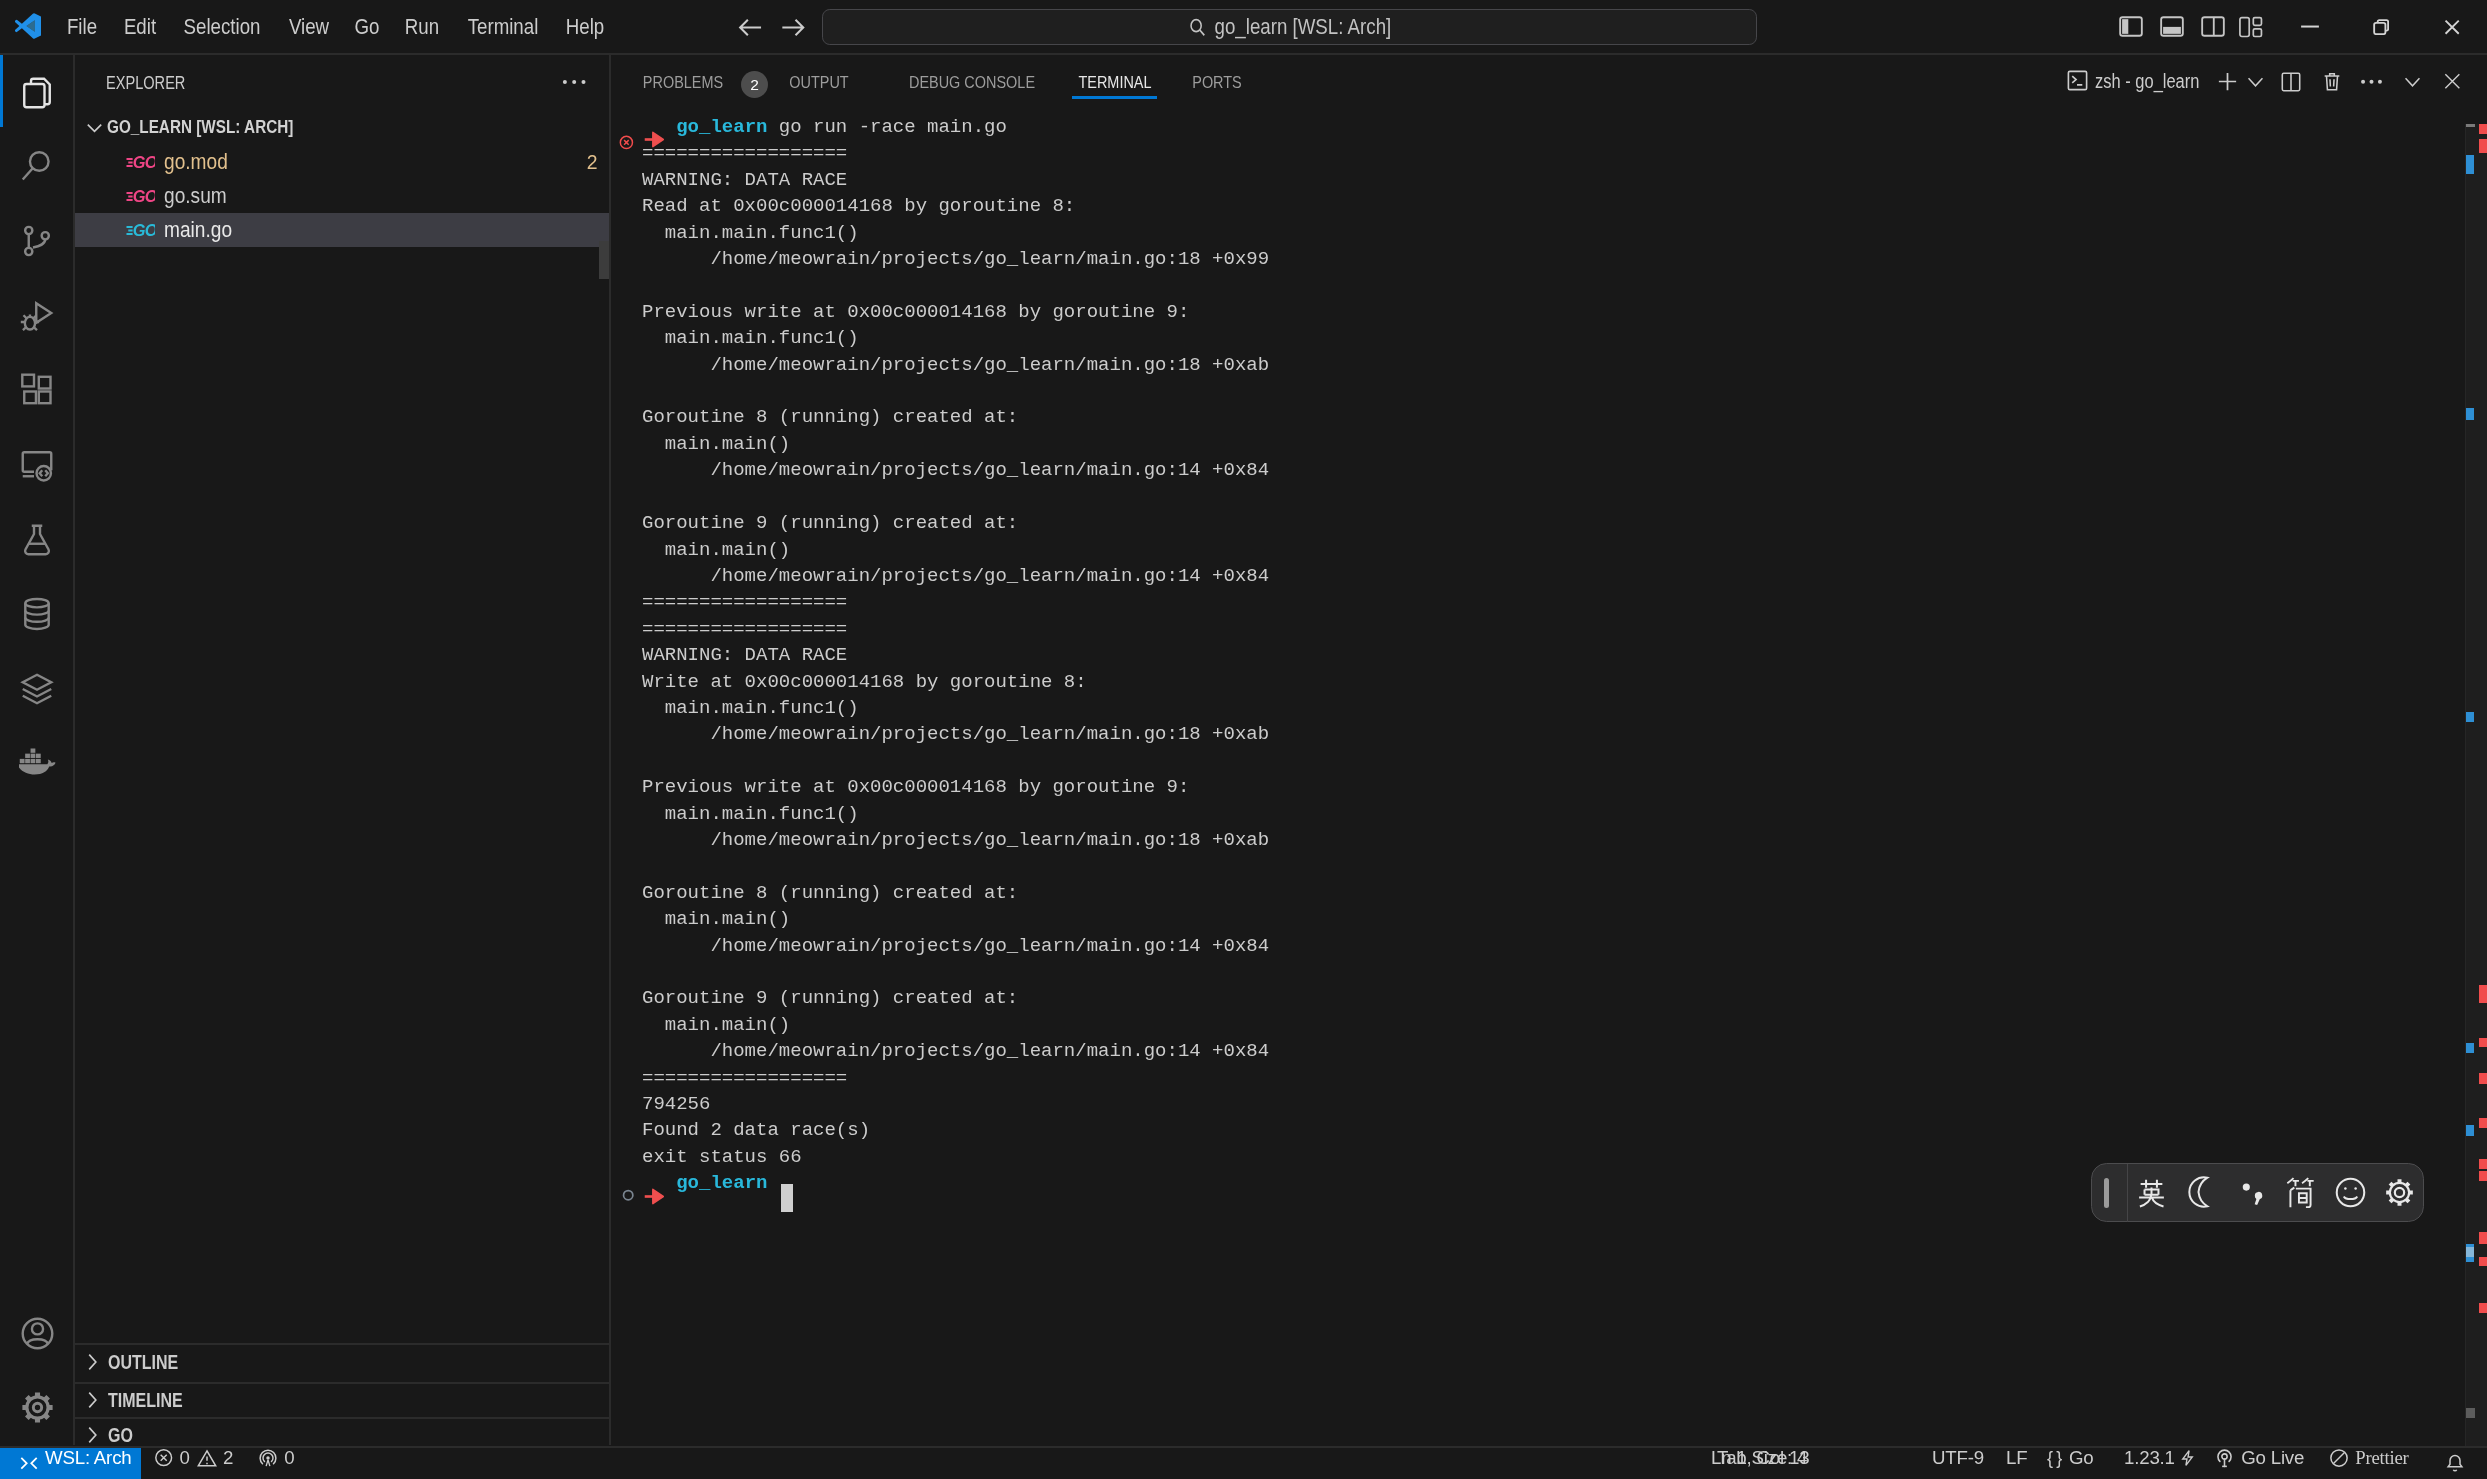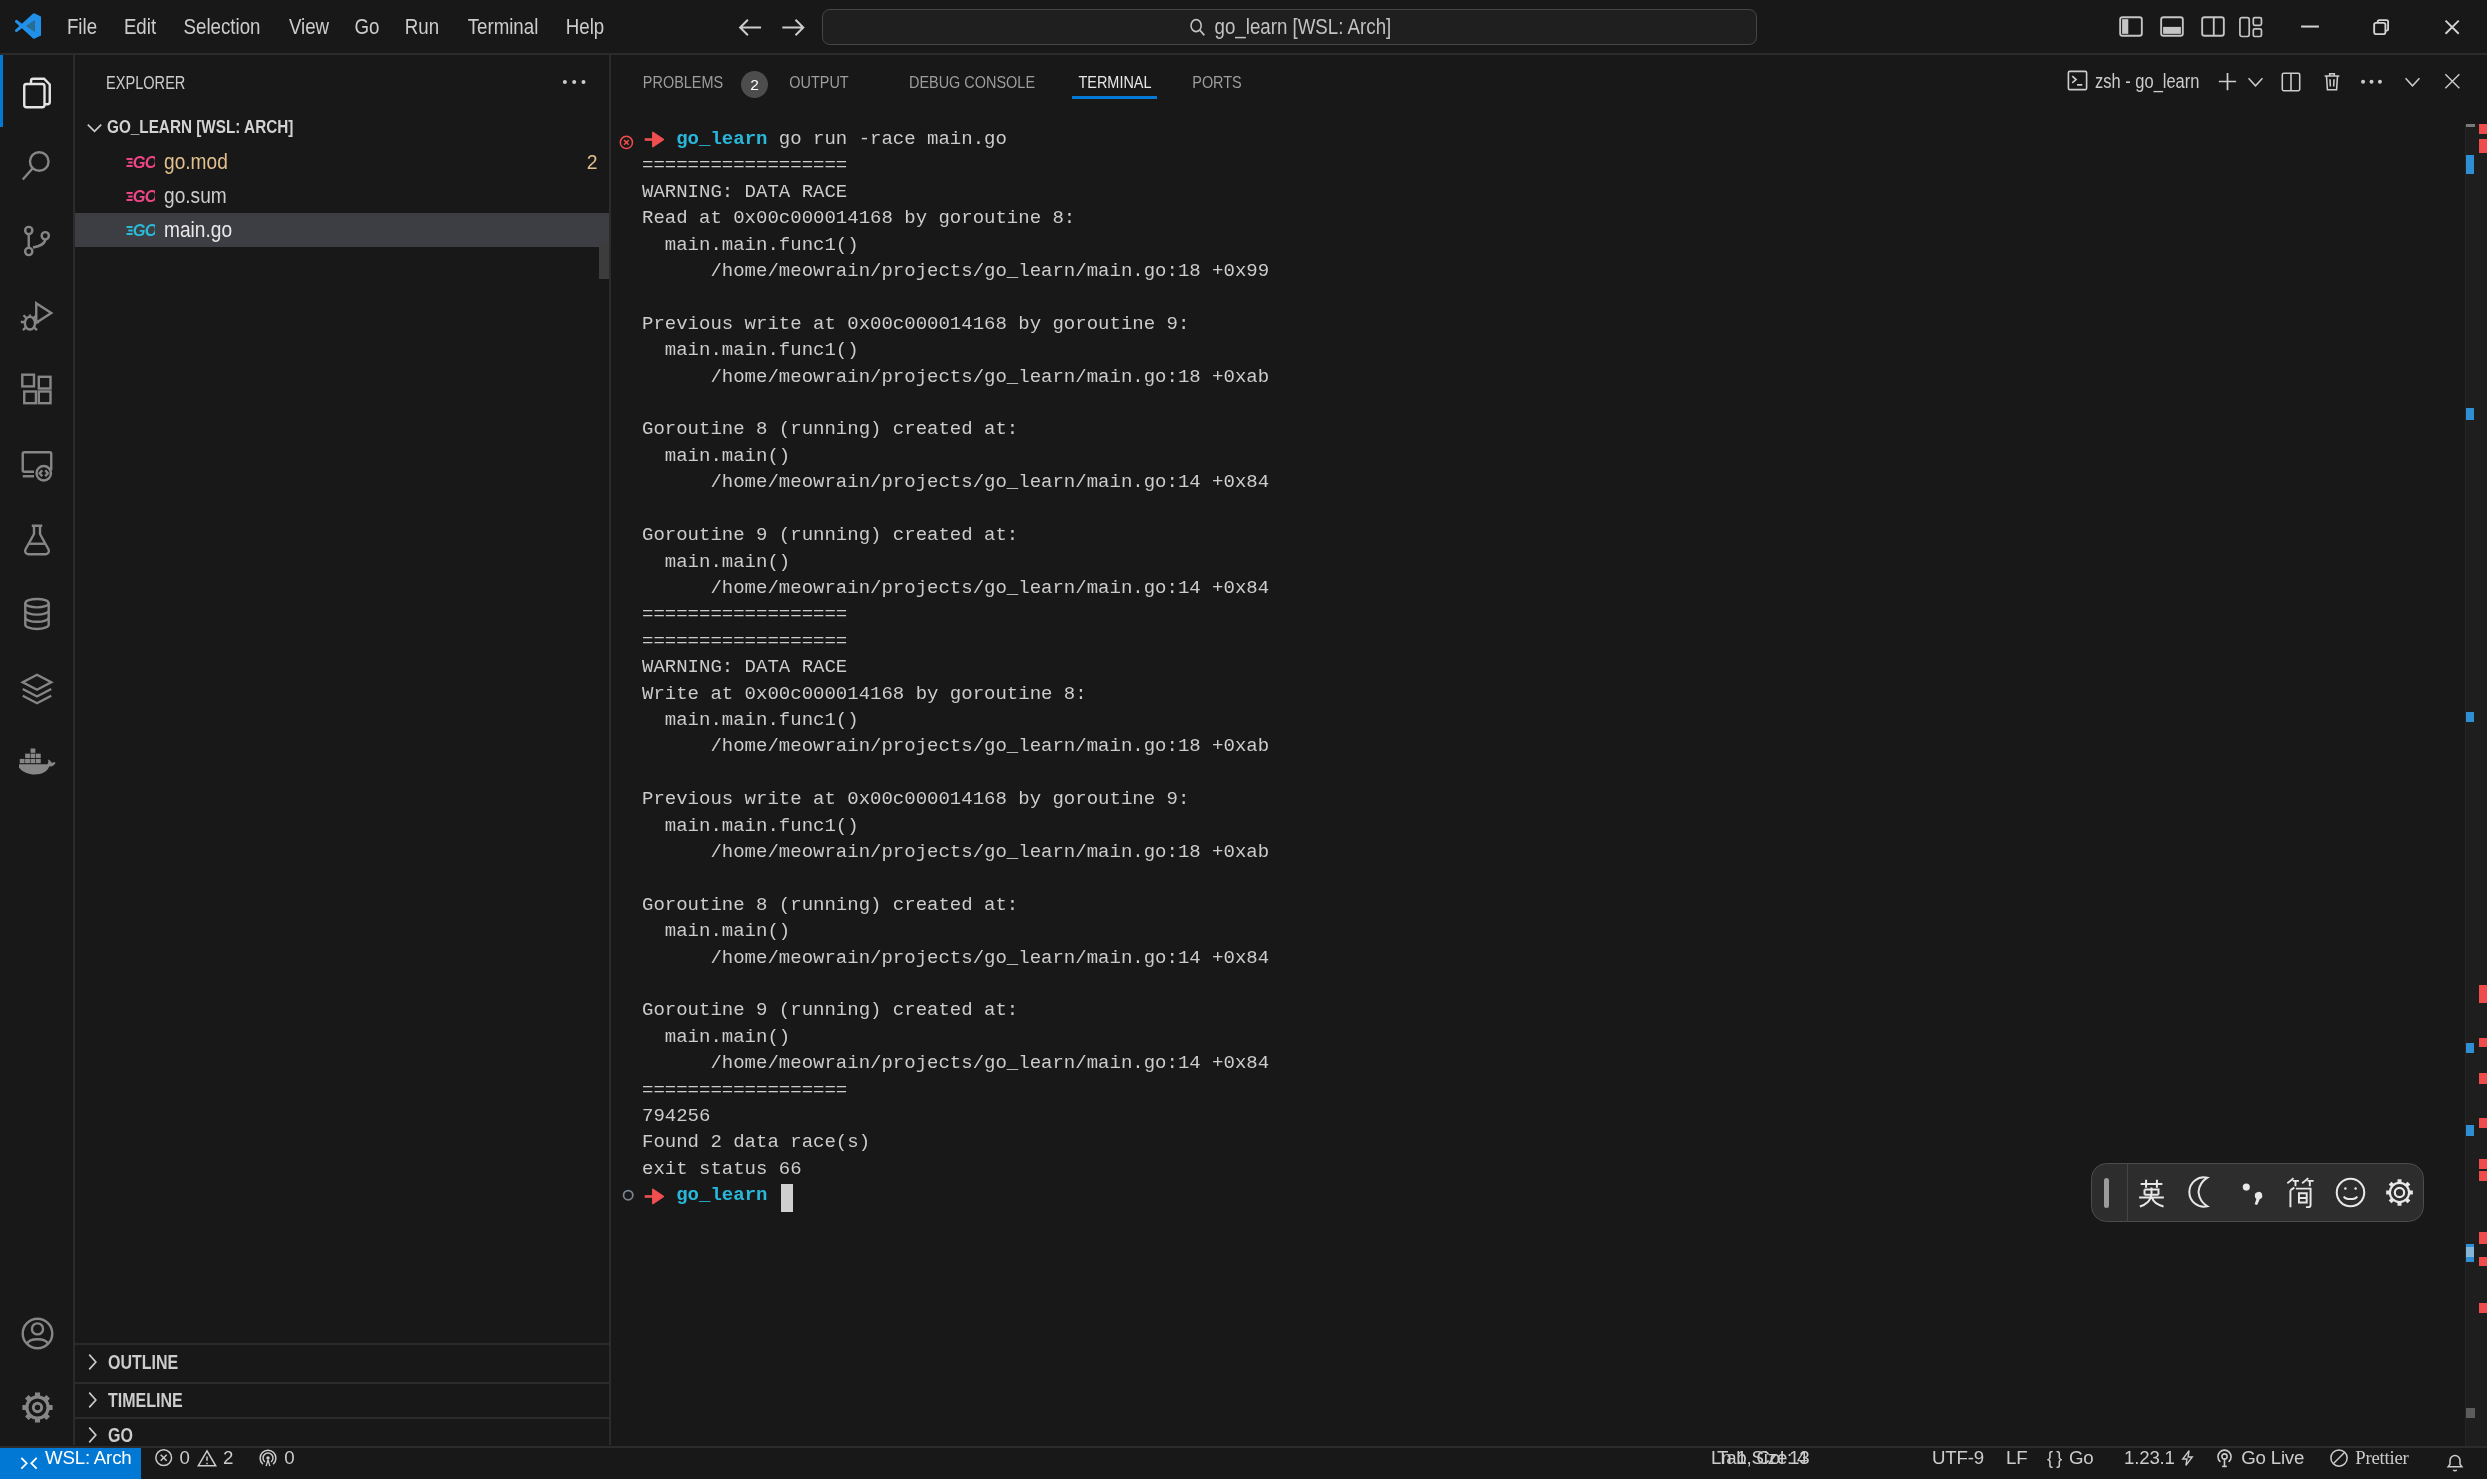--- a/index.html
+++ b/index.html
@@ -3,21 +3,21 @@
 <meta charset="utf-8">
 <style>
   html,body{margin:0;padding:0;width:2487px;height:1480px;background:#181818;overflow:hidden;
     font-family:"Liberation Sans",sans-serif;}
   .abs{position:absolute;}
   .ic{position:absolute;}
   .menu{position:absolute;top:0;height:53px;line-height:53px;font-size:22px;color:#cccccc;
     transform:translateX(-50%) scaleX(0.85);white-space:nowrap;}
   .tab{position:absolute;top:54px;height:58px;line-height:58px;font-size:17px;color:#9d9d9d;
     transform:translateX(-50%) scaleX(0.85);white-space:nowrap;}
-  .term{position:absolute;left:642px;top:126px;margin:0;
+  .term{position:absolute;left:642px;top:114px;margin:0;
     font-family:"Liberation Mono",monospace;font-size:19px;line-height:26.4px;color:#cccccc;}
   .cy{color:#29b8db;font-weight:bold;}
   .sect{position:absolute;left:75px;width:535px;height:34px;display:flex;align-items:center;color:#cccccc;}
   .sect span{font-size:20px;font-weight:bold;transform:scaleX(0.8);transform-origin:left center;white-space:nowrap;}
   .rmark{position:absolute;left:2479px;width:7.8px;background:#f14c4c;}
   .bmark{position:absolute;left:2466px;width:7.8px;background:#2e8fd4;}
   .stitem{position:absolute;top:1447px;height:22px;display:flex;align-items:center;color:#cccccc;
     font-size:18.7px;letter-spacing:-0.2px;}
 </style>
 </head>

